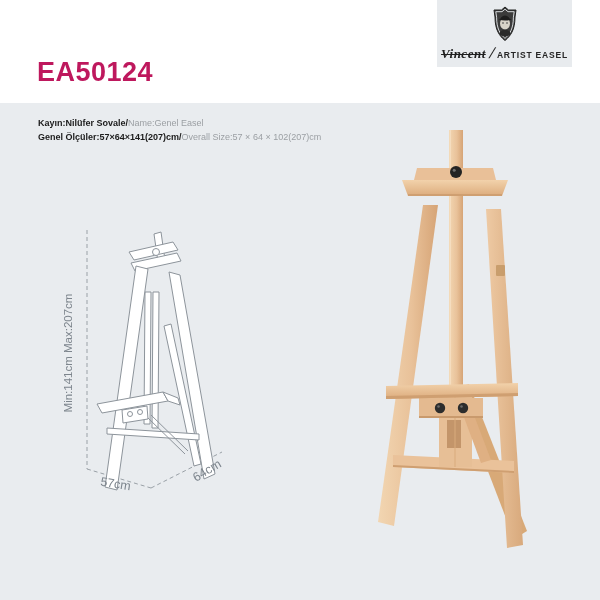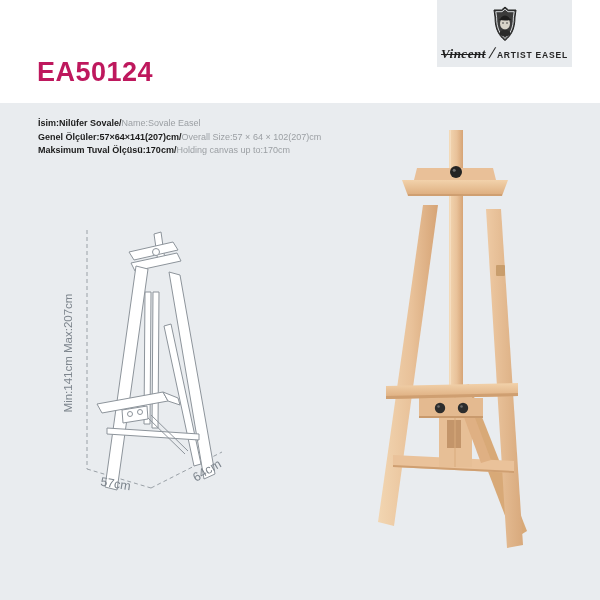--- a/index.html
+++ b/index.html
@@ -72,27 +72,24 @@
     <span class="brand-tagline">ARTIST EASEL</span>
   </div>
 </div>
 
 <div class="model-number">EA50124</div>
 
 <div class="panel">
 
   <div class="specs">
     <div class="spec-line">
-      <span class="spec-tr">İsim:Nilüfer Sovale/</span><span class="spec-en">Name:Sovale Easel</span>
+      <span class="spec-tr">Kayın:Nilüfer Sovale/</span><span class="spec-en">Name:Genel Easel</span>
     </div>
     <div class="spec-line">
       <span class="spec-tr">Genel Ölçüler:57×64×141(207)cm/</span><span class="spec-en">Overall Size:57 × 64 × 102(207)cm</span>
-    </div>
-    <div class="spec-line last">
-      <span class="spec-tr">Maksimum Tuval Ölçüsü:170cm/</span><span class="spec-en">Holding canvas up to:170cm</span>
     </div>
   </div>
 
   <svg class="sketch" width="185" height="285" viewBox="0 0 185 285">
 
     <line class="dash" x1="35" y1="8" x2="35" y2="247"></line>
     <line class="dash" x1="35" y1="247" x2="99" y2="266"></line>
     <line class="dash" x1="99" y1="266" x2="170" y2="230"></line>
 
     <g>

